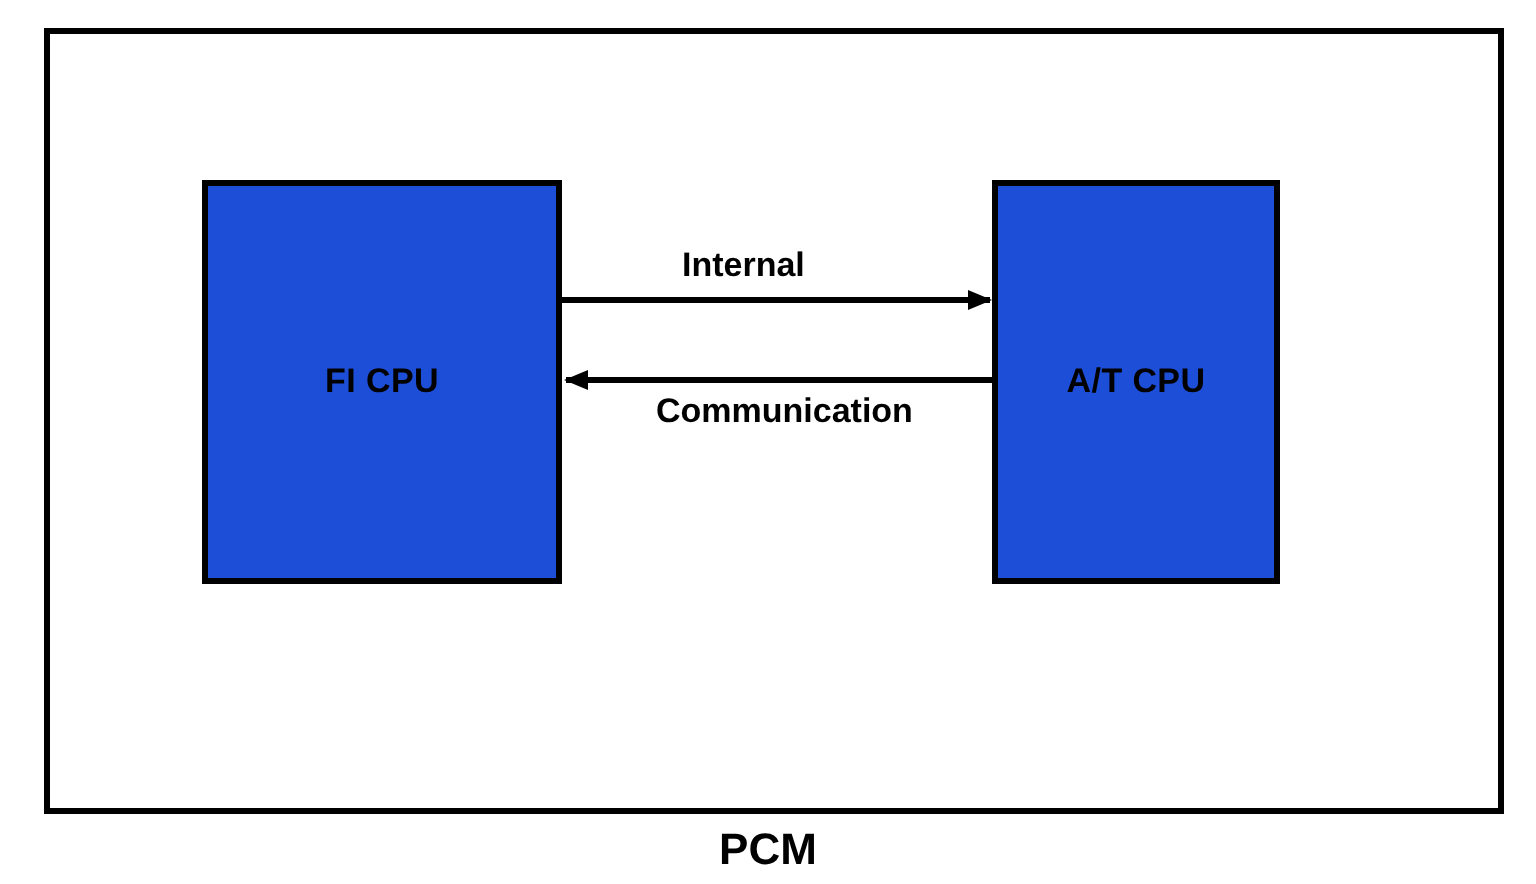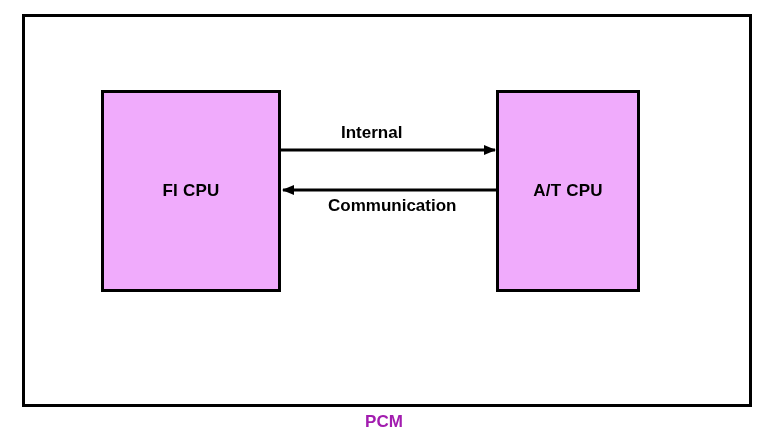--- a/index.html
+++ b/index.html
@@ -31,21 +31,21 @@
     box-sizing: border-box;
     border: 3px solid #000000;
     background: #ffffff;
   }
 
   
   .cpu-block {
     position: absolute;
     box-sizing: border-box;
     border: 3px solid #000000;
-    background: #f0abfc;
+    background: #1d4ed8;
     display: flex;
     align-items: center;
     justify-content: center;
   }
   .cpu-block.left  { left: 101px; top: 90px; width: 180px; height: 202px; }
   .cpu-block.right { left: 496px; top: 90px; width: 144px; height: 202px; }
 
   .cpu-label {
     font-family: "Liberation Sans", sans-serif;
     font-size: 17px;
@@ -80,23 +80,23 @@
   .arrow-text.communication { left: 328px; top: 196px; }
 
   
   .pcm-caption {
     position: absolute;
     left: 0;
     top: 412px;
     width: 768px;
     text-align: center;
     font-family: "Liberation Sans", sans-serif;
-    font-size: 17px;
+    font-size: 22px;
     font-weight: bold;
-    color: #a21caf;
+    color: #000000;
     user-select: none;
   }
 </style>
 </head>
 <body>
 
 <div id="diagram-root">
 
   <div class="pcm-enclosure"></div>
 

